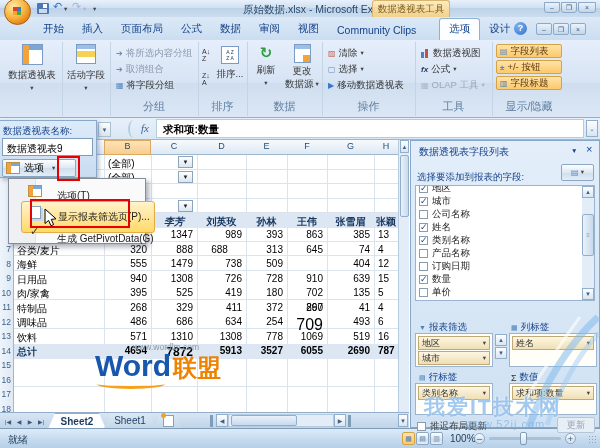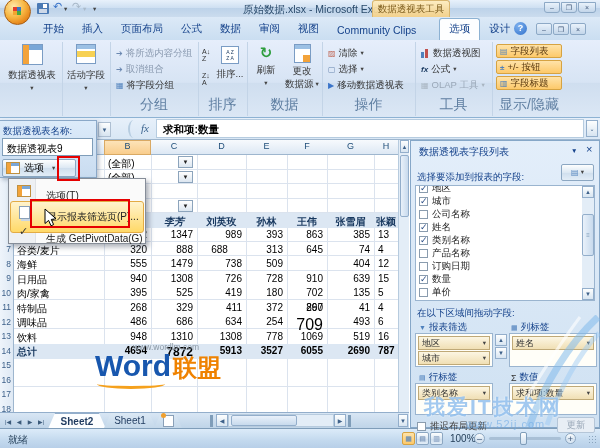--- a/index.html
+++ b/index.html
@@ -9,21 +9,21 @@
   .ab{position:absolute;}
   .titlebar{left:0;top:0;width:600px;height:17px;
     background:linear-gradient(#e8f1fb,#cfe0f2 45%,#bcd2e9 46%,#cbdcee);}
   .tabrow{left:0;top:17px;width:600px;height:23px;
     background:linear-gradient(#dce9f7,#cadef1);}
   .ribbon{left:0;top:40px;width:600px;height:78px;
     background:linear-gradient(#e6eefb,#d7e4f4 55%,#cfdeef 56%,#dbe7f5);
     border-bottom:1px solid #8db2d3;box-sizing:border-box;}
   .rtab{padding:3px 9px 4px 9px;color:#15428b;font-size:10.5px;white-space:nowrap;border-radius:3px 3px 0 0;}
   .rtab.active{background:#fdfeff;border:1px solid #8db2d3;border-bottom:none;color:#15428b;}
-  .rgroup-label{position:absolute;bottom:2px;left:0;width:100%;text-align:center;font-size:14px;color:#5e7ea1;}
+  .rgroup-label{position:absolute;bottom:2px;left:0;width:100%;text-align:center;font-size:11px;color:#5e7ea1;}
   .rgroup{position:absolute;top:2px;height:74px;border-right:1px solid #c3d4e7;}
   .ritem{position:absolute;display:flex;align-items:center;gap:3px;font-size:9.5px;color:#333;height:14px;white-space:nowrap;}
   .bigbtn{position:absolute;display:flex;flex-direction:column;align-items:center;font-size:9.5px;color:#333;}
   .dd{font-size:6.5px;color:#444;line-height:1;}
   .tgl{position:absolute;display:flex;align-items:center;gap:3px;font-size:9.5px;color:#5b3a10;height:14px;
     background:linear-gradient(#ffe3a9,#fdc96a);border:1px solid #d6a342;border-radius:2px;padding:0 3px;box-sizing:border-box;}
   .fbar{left:0;top:118px;width:600px;height:22px;background:linear-gradient(#e7f0fa,#d9e7f5);
     border-bottom:1px solid #9eb6ce;box-sizing:border-box;}
   .grid{left:0;top:140px;width:398px;height:272px;background:#fff;overflow:hidden;}
   .vscroll{left:398px;top:140px;width:11px;height:272px;background:#e3edf7;border-left:1px solid #b7cbde;box-sizing:border-box;}
@@ -33,21 +33,21 @@
     border-top:1px solid #93aecb;box-sizing:border-box;}
   .stab{position:absolute;top:0;height:15px;display:flex;align-items:center;justify-content:center;
     font-size:10px;color:#1f3a5f;clip-path:polygon(7px 0,calc(100% - 7px) 0,100% 100%,0 100%);}
   .statusbar{left:0;top:428px;width:600px;height:20px;
     background:linear-gradient(#dcebf9,#c3d9ee 60%,#b7cfe8);border-top:1px solid #7f9db9;box-sizing:border-box;}
   .flyout{left:0;top:120px;width:97px;height:58px;background:linear-gradient(#dcebfa,#c9dcf0);
     border:1px solid #8aa8c8;border-left:none;box-sizing:border-box;box-shadow:2px 2px 4px rgba(60,80,110,.35);}
   .menu{left:8px;top:178px;width:138px;height:66px;background:#fafafa;border:1px solid #868d98;
     box-sizing:border-box;box-shadow:3px 3px 5px rgba(50,60,80,.4);}
   .menu .gutter{position:absolute;left:0;top:0;width:26px;height:100%;background:#eef0f3;border-right:1px solid #dfe2e6;}
-  .mitem{position:absolute;left:1px;width:134px;height:32px;display:flex;align-items:center;font-size:10px;color:#222;}
+  .mitem{position:absolute;left:12px;width:134px;height:32px;display:flex;align-items:center;font-size:10px;color:#222;}
   .mitem .mlabel{margin-left:36px;white-space:nowrap;}
   .mhi{background:linear-gradient(#fff3cd,#ffd968);border:1px solid #e3ab44;border-radius:3px;box-sizing:border-box;}
   .redbox{border:2px solid #e60000;background:transparent;z-index:40;}
   .panel{left:410px;top:140px;width:190px;height:288px;background:linear-gradient(#e3eefa,#cfe1f2);
     border:1px solid #86a7c8;box-sizing:border-box;}
   .pill{position:absolute;height:14px;background:linear-gradient(#fcf6e3,#f0dfb4);border:1px solid #bfa977;
     box-sizing:border-box;display:flex;align-items:center;justify-content:space-between;padding:0 3px;font-size:9px;color:#333;}
   .wbox{position:absolute;background:#fffef8;border:1px solid #9ab4cf;box-sizing:border-box;}
   .fl-item{display:flex;align-items:center;gap:4px;height:13px;font-size:9.5px;color:#222;padding-left:3px;}
   .cbx{width:9px;height:9px;border:1px solid #8a9cae;background:#fff;box-sizing:border-box;position:relative;flex:none;}
@@ -341,21 +341,21 @@
       <div style="position: absolute; left: 378px; top: 161.5px; font-size: 10px; color: rgb(0, 0, 0);">4</div>
       <div style="position: absolute; left: 17px; top: 176px; font-size: 10px; color: rgb(0, 0, 0); white-space: nowrap;">调味品</div>
       <div style="position: absolute; left: 104px; top: 176px; width: 43px; text-align: right; font-size: 10px; color: rgb(0, 0, 0);">486</div>
       <div style="position: absolute; left: 151px; top: 176px; width: 42px; text-align: right; font-size: 10px; color: rgb(0, 0, 0);">686</div>
       <div style="position: absolute; left: 197px; top: 176px; width: 45px; text-align: right; font-size: 10px; color: rgb(0, 0, 0);">634</div>
       <div style="position: absolute; left: 246px; top: 176px; width: 37px; text-align: right; font-size: 10px; color: rgb(0, 0, 0);">254</div>
       <div style="position: absolute; left: 287px; top: 176px; width: 36px; text-align: right; font-size: 16px; color: rgb(0, 0, 0);">709</div>
       <div style="position: absolute; left: 327px; top: 176px; width: 43px; text-align: right; font-size: 10px; color: rgb(0, 0, 0);">493</div>
       <div style="position: absolute; left: 378px; top: 176px; font-size: 10px; color: rgb(0, 0, 0);">6</div>
       <div style="position: absolute; left: 17px; top: 190.5px; font-size: 10px; color: rgb(0, 0, 0); white-space: nowrap;">饮料</div>
-      <div style="position: absolute; left: 104px; top: 190.5px; width: 43px; text-align: right; font-size: 10px; color: rgb(0, 0, 0);">948</div>
+      <div style="position: absolute; left: 104px; top: 190.5px; width: 43px; text-align: right; font-size: 10px; color: rgb(0, 0, 0);">571</div>
       <div style="position: absolute; left: 151px; top: 190.5px; width: 42px; text-align: right; font-size: 10px; color: rgb(0, 0, 0);">1310</div>
       <div style="position: absolute; left: 197px; top: 190.5px; width: 45px; text-align: right; font-size: 10px; color: rgb(0, 0, 0);">1308</div>
       <div style="position: absolute; left: 246px; top: 190.5px; width: 37px; text-align: right; font-size: 10px; color: rgb(0, 0, 0);">778</div>
       <div style="position: absolute; left: 287px; top: 190.5px; width: 36px; text-align: right; font-size: 10px; color: rgb(0, 0, 0);">1069</div>
       <div style="position: absolute; left: 327px; top: 190.5px; width: 43px; text-align: right; font-size: 10px; color: rgb(0, 0, 0);">519</div>
       <div style="position: absolute; left: 378px; top: 190.5px; font-size: 10px; color: rgb(0, 0, 0);">16</div>
       <div style="position: absolute; left: 14px; top: 203.5px; width: 384px; height: 15px; background: rgb(220, 231, 243);"></div>
       <div style="position: absolute; left: 17px; top: 205px; font-size: 10px; font-weight: bold; color: rgb(23, 55, 94);">总计</div>
       <div style="position: absolute; left: 104px; top: 205px; width: 43px; text-align: right; font-size: 10px; color: rgb(0, 0, 0); font-weight: bold;">4654</div>
       <div style="position: absolute; left: 151px; top: 205px; width: 42px; text-align: right; font-size: 12px; color: rgb(0, 0, 0); font-weight: bold;">7872</div>
@@ -467,21 +467,20 @@
             <span>单价</span>
           </div>
         </div>
       <div class="ab" style="left:166px;top:0px;width:12px;height:114px;background:#e3edf7;">
         <div class="ab scrbtn" style="left:0;top:0;width:12px;height:12px;">▲</div>
         <div class="ab" style="left:0px;top:28px;width:12px;height:42px;background:linear-gradient(90deg,#e9f1fa,#c8daed);border:1px solid #93aecb;border-radius:2px;box-sizing:border-box;
                     display:flex;align-items:center;justify-content:center;font-size:6px;color:#7f9db9;">≡</div>
         <div class="ab scrbtn" style="left:0;top:102px;width:12px;height:12px;">▼</div>
       </div>
     </div>
-    <span class="ab" style="left:6px;top:166px;font-size:9.5px;color:#15428b;">在以下区域间拖动字段:</span>
     <div class="flhdr" style="left:8px;top:180px;">
       <span style="font-size:7px;color:#4f81bd;">▼</span>
       <span>报表筛选</span>
     </div>
     <div class="flhdr" style="left:100px;top:180px;">
       <span style="font-size:7px;color:#4f81bd;">▦</span>
       <span>列标签</span>
     </div>
     <div class="wbox" style="left:4px;top:192px;width:78px;height:34px;">
       <div class="pill" style="left:2px;top:2px;width:72px;">

